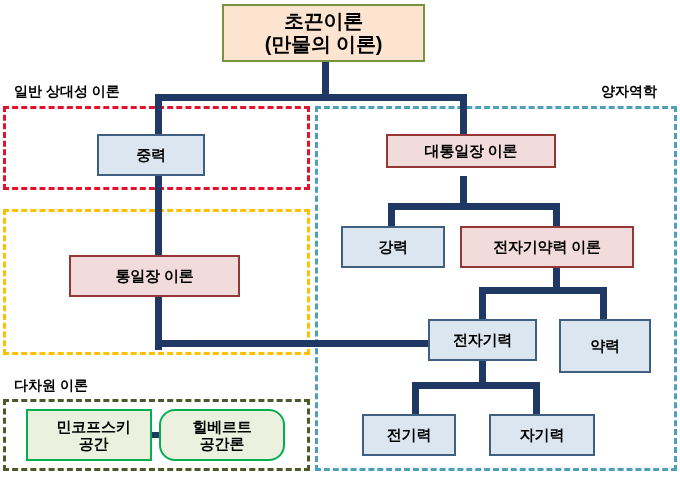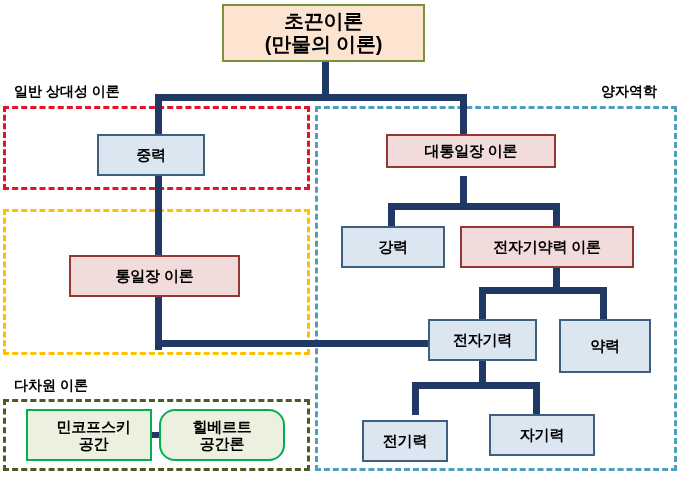--- a/index.html
+++ b/index.html
@@ -120,21 +120,21 @@
   <div class="node n-pink" style="left:386px; top:134px; width:170px; height:34px;">대통일장 이론</div>
 
   <div class="node n-blue" style="left:341px; top:226px; width:104px; height:42px;">강력</div>
 
   <div class="node n-pink" style="left:460px; top:226px; width:174px; height:42px;">전자기약력 이론</div>
 
   <div class="node n-blue" style="left:428px; top:319px; width:109px; height:42px;">전자기력</div>
 
   <div class="node n-blue" style="left:559px; top:319px; width:92px; height:54px;">약력</div>
 
-  <div class="node n-blue" style="left:362px; top:414px; width:86px; height:42px;margin-top:6px;">전기력</div>
+  <div class="node n-blue" style="left:362px; top:414px; width:94px; height:42px;">전기력</div>
 
   <div class="node n-blue" style="left:489px; top:414px; width:106px; height:42px;">자기력</div>
 
   <div class="node n-green" style="left:26px; top:409px; width:126px; height:52px;padding-left:9px;">
     <div>
       <div>민코프스키</div>
       <div>공간</div>
     </div>
   </div>
 

